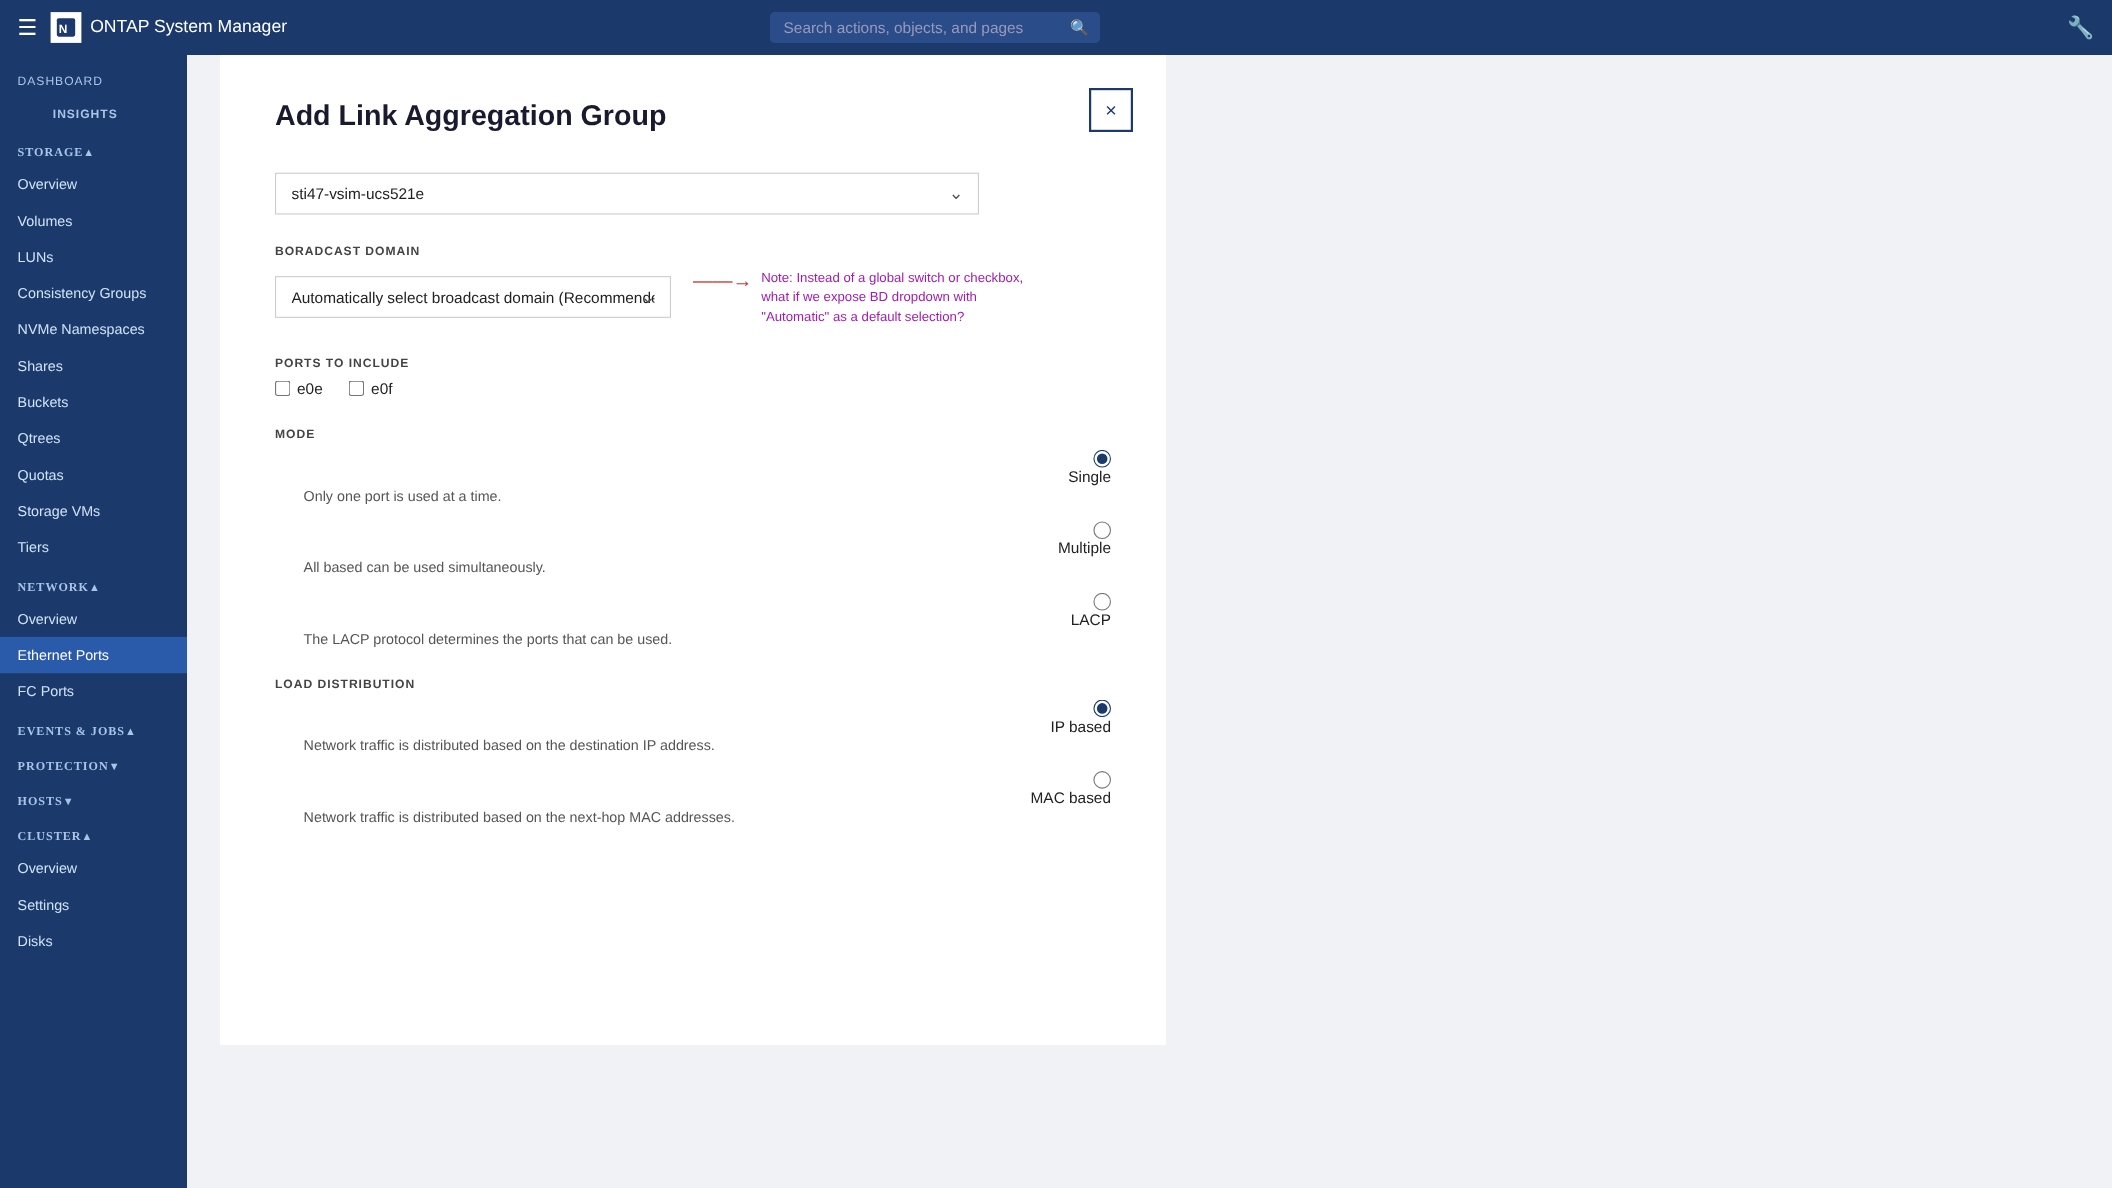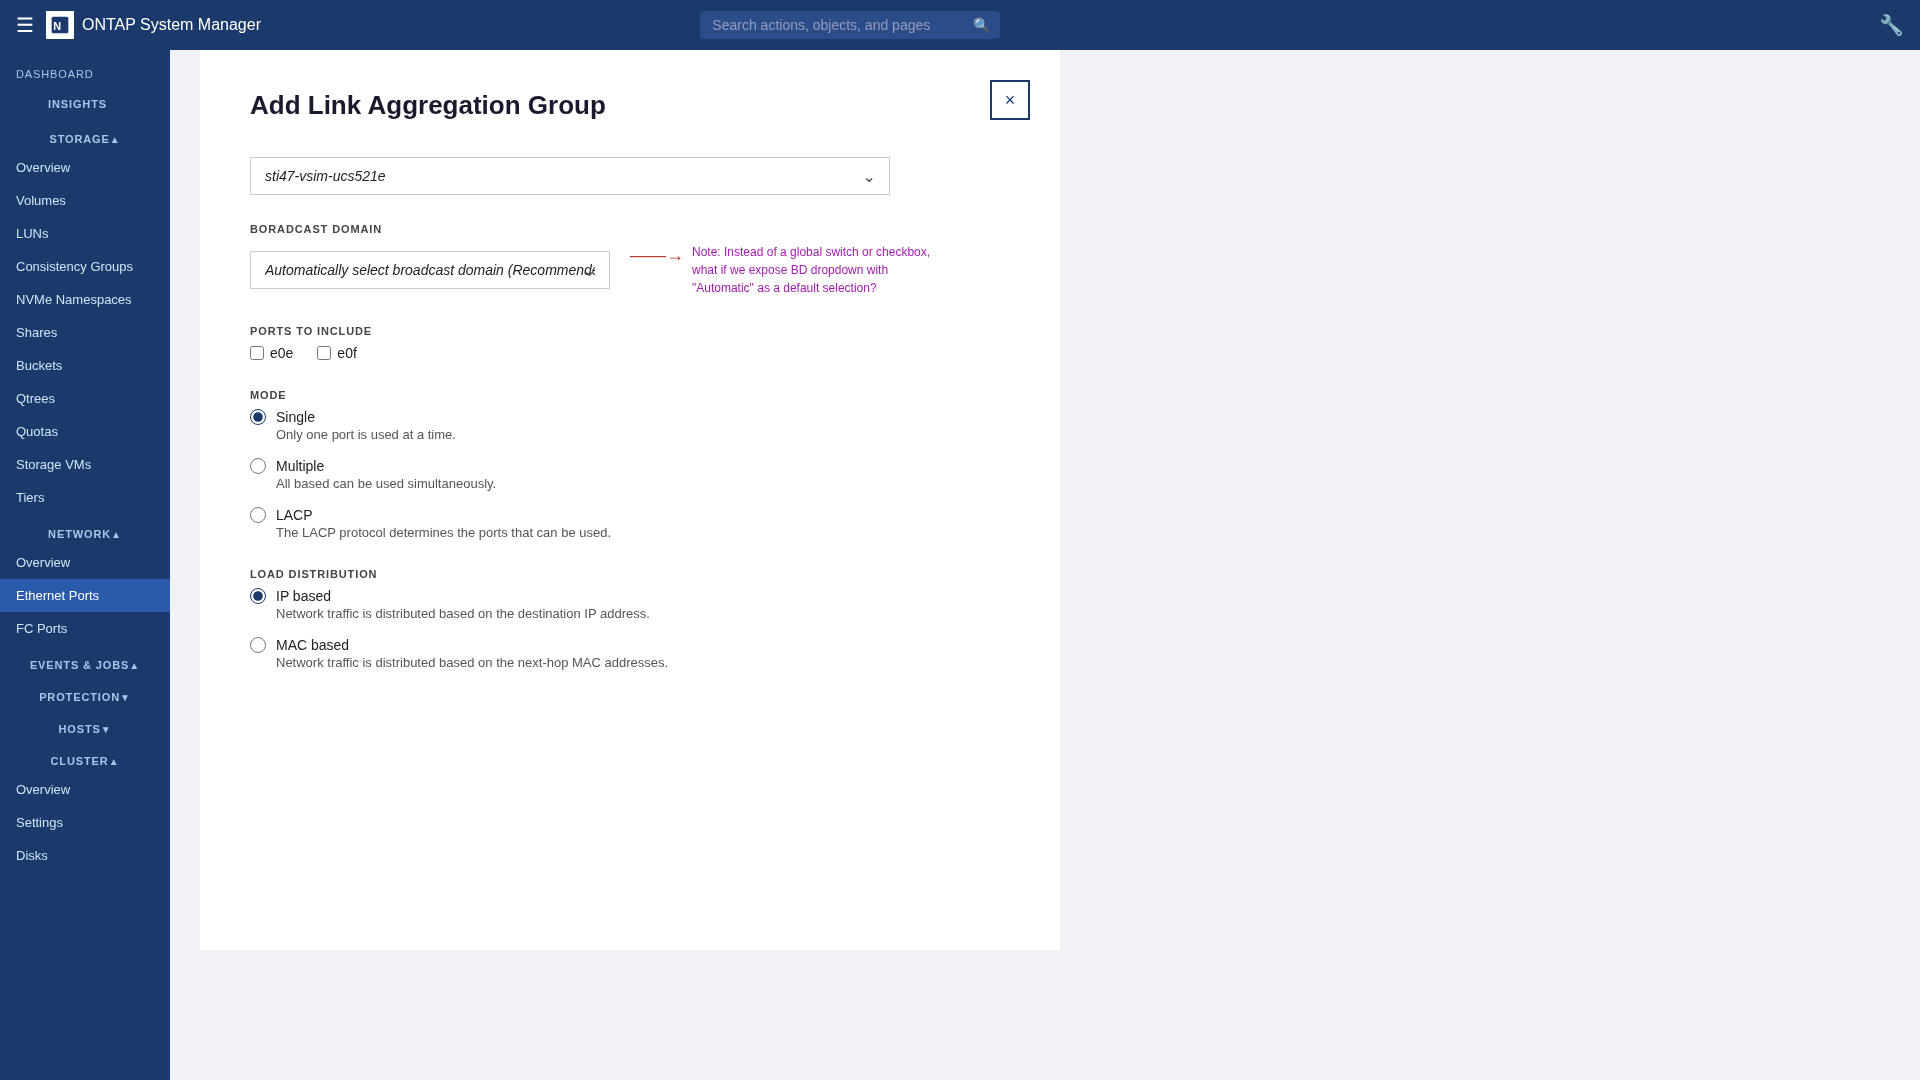--- a/index.html
+++ b/index.html
@@ -83,22 +83,23 @@
       font-size: 13px;
     }
     .sidebar-section-header {
       padding: 14px 16px 6px 16px;
       font-size: 11px;
       font-weight: 700;
       letter-spacing: 0.08em;
       color: #aac4e8;
       display: flex;
       align-items: center;
-      justify-content: center;
-      cursor: pointer;
+      justify-content: flex-start;
+      cursor: pointer;
+      font-family: Liberation Serif, serif;
     }
     .sidebar-section-header .chevron { font-size: 10px; color: #aac4e8; }
     .sidebar-item {
       padding: 9px 16px;
       color: #d0e3f7;
       cursor: pointer;
       display: block;
       font-size: 13px;
     }
     .sidebar-item.active {
@@ -167,21 +168,20 @@
       width: 100%;
       padding: 10px 14px;
       border: 1px solid #ccc;
       background: white;
       font-size: 14px;
       color: #222;
       appearance: none;
       cursor: pointer;
       outline: none;
       position: relative;
-      font-style: italic;
     }
     .select-wrapper {
       position: relative;
       max-width: 640px;
     }
     .select-wrapper .chevron-down {
       position: absolute;
       right: 14px;
       top: 50%;
       transform: translateY(-50%);
@@ -239,22 +239,23 @@
       flex-direction: column;
       gap: 16px;
     }
     .radio-item {
       display: flex;
       flex-direction: column;
       gap: 2px;
     }
     .radio-label-row {
       display: flex;
-      align-items: center;
-      gap: 10px;
+      align-items: flex-end;
+      gap: 0;
+      flex-direction: column;
     }
     .radio-label-row input[type="radio"] {
       width: 16px;
       height: 16px;
       accent-color: #1b3a6b;
       cursor: pointer;
     }
     .radio-label {
       font-size: 14px;
       color: #222;

